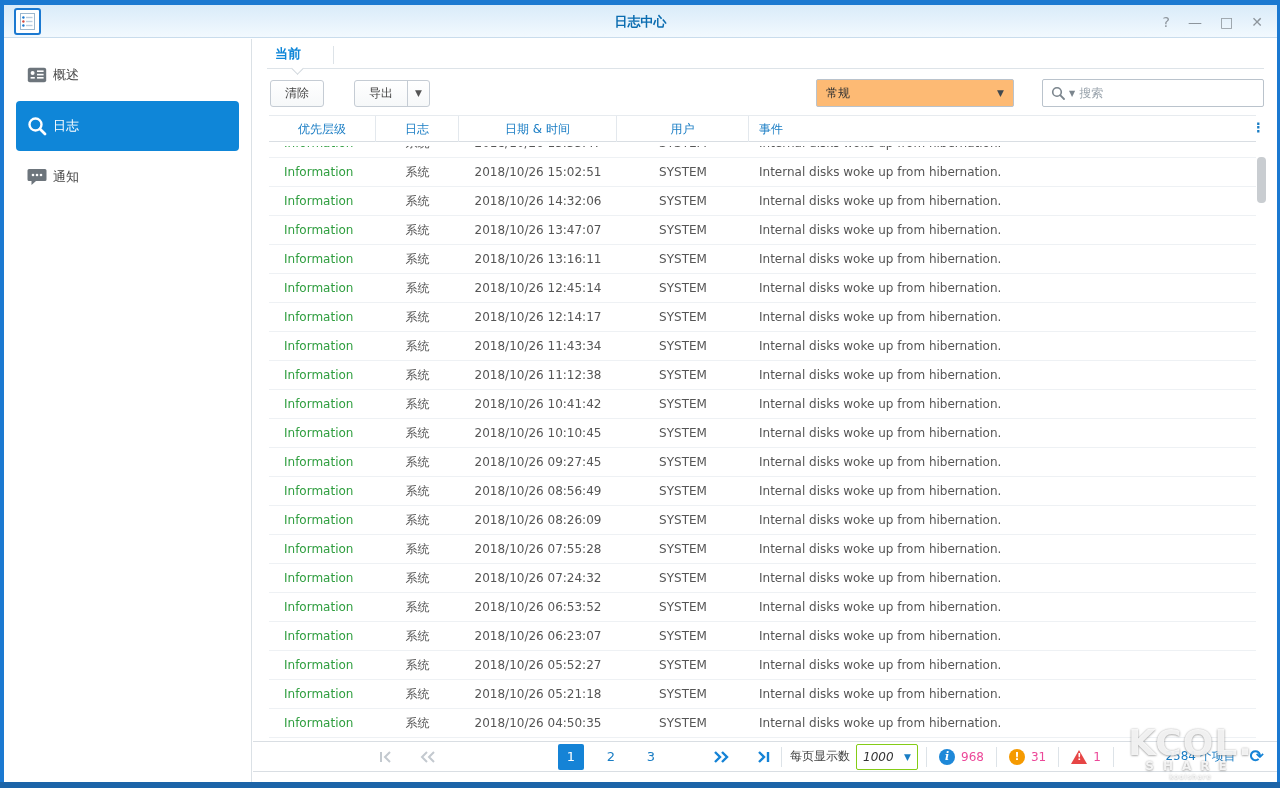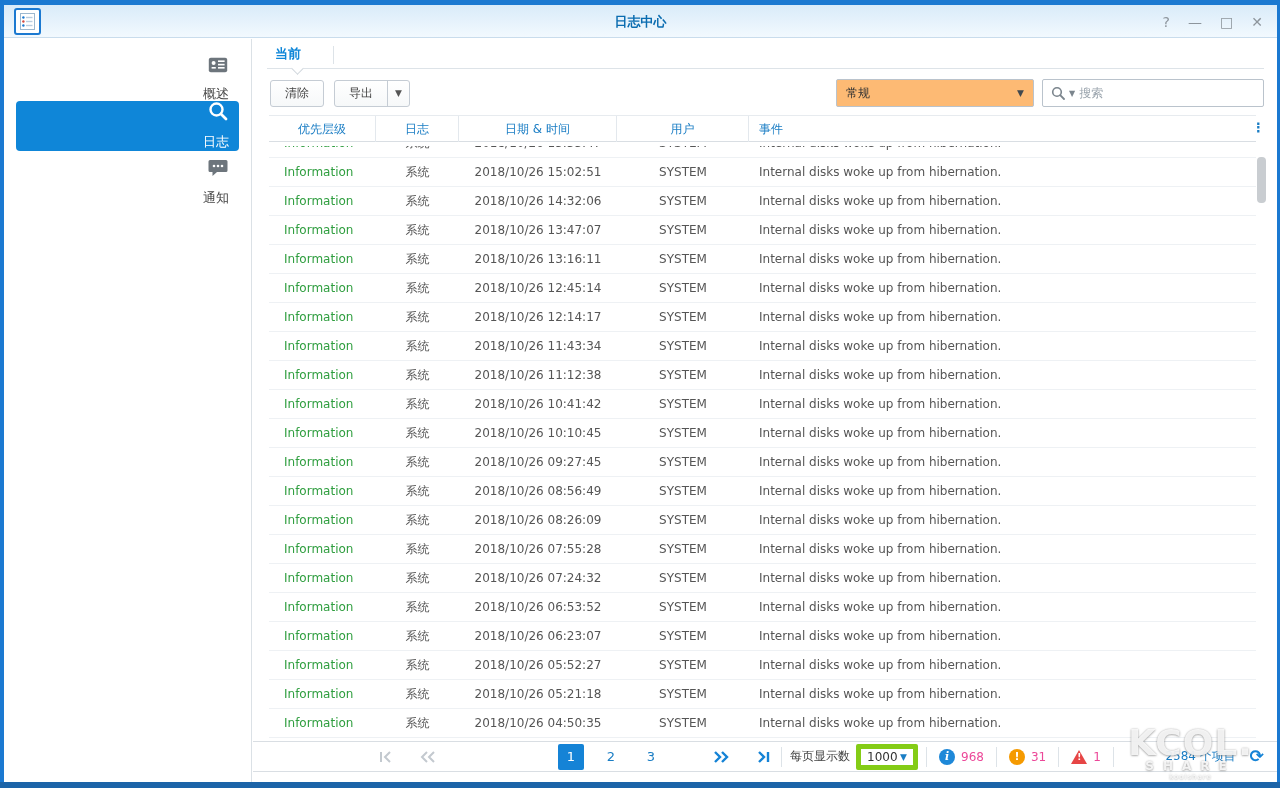--- a/index.html
+++ b/index.html
@@ -19,41 +19,41 @@
               border:2px solid #1b79d1; border-radius:3px; display:flex; align-items:center; justify-content:center; }
   .win-title { position:absolute; left:0; right:0; top:0; height:33px; line-height:33px; text-align:center;
                color:#0a6cb0; font-weight:bold; font-size:13px; }
   .win-controls { position:absolute; right:14px; top:0; height:33px; display:flex; align-items:center; gap:18px;
                   color:#8d959c; font-size:14px; }
   .win-controls span { cursor:pointer; line-height:1; }
 
   
   .sidebar { position:absolute; left:4px; top:39px; width:248px; height:743px; background:#fff;
              border-right:1px solid #dbe1e6; padding-top:14px; }
-  .side-item { display:flex; align-items:flex-end; gap:12px; height:36px; margin:4px 12px; padding:0 10px;
-               border-radius:4px; color:#444; font-size:13px; cursor:pointer;flex-direction:column; }
+  .side-item { display:flex; align-items:center; gap:5px; height:36px; margin:4px 12px; padding:0 10px;
+               border-radius:4px; color:#444; font-size:13px; cursor:pointer; }
   .side-item .s-icon { width:22px; display:flex; justify-content:center; color:#6d757c; }
   .side-item.active { background:#0f86d8; color:#fff; height:50px; margin:8px 12px; }
   .side-item.active .s-icon { color:#fff; }
 
   
   .content { position:absolute; left:253px; top:39px; width:1024px; height:743px; background:#fff; }
 
   
   .tabrow { position:absolute; left:0; top:0; width:100%; height:30px; }
   .tab { position:absolute; left:8px; top:3px; padding:0 14px; height:26px; line-height:24px;
          color:#0e86d8; font-weight:bold; font-size:13px; cursor:pointer; }
   .tab-sep { position:absolute; left:80px; top:7px; width:1px; height:18px; background:#dde3e8; }
   .tab-underline { position:absolute; left:14px; right:13px; top:29px; height:1px; background:#dde3e8; }
   .tab-caret { position:absolute; left:40px; top:25px; width:9px; height:9px; background:#fff;
                border-right:1px solid #cfd6dc; border-bottom:1px solid #cfd6dc; transform:rotate(45deg); }
 
   
   .toolbar { position:absolute; left:0; top:40px; width:100%; height:28px; display:flex; align-items:center;
-             padding:0 13px 0 17px; }
+             padding:0 13px 0 17px;gap:20px; }
   .btn { height:27px; background:linear-gradient(#ffffff,#f6f8f9); border:1px solid #c5ccd4; border-radius:3px;
          color:#444; font-size:12px; padding:0 14px; cursor:pointer; }
   .btn-clear { margin-right:10px; }
   .split { display:flex; height:27px; border:1px solid #c5ccd4; border-radius:3px; overflow:hidden;
            background:linear-gradient(#ffffff,#f6f8f9); }
   .split .main { padding:0 14px; line-height:25px; color:#444; cursor:pointer; }
   .split .arrow { width:22px; border-left:1px solid #c5ccd4; display:flex; align-items:center; justify-content:center;
                   color:#555; font-size:9px; cursor:pointer; }
   .tb-spacer { flex:1; }
   .filter-select { width:198px; height:28px; border:1px solid #bac3cc; border-radius:2px; background:#fdba74;
@@ -94,22 +94,22 @@
              border-bottom:1px solid #d9dee3; display:flex; align-items:center; padding:0 13px 0 0; background:#fff; }
   .nav-ic { width:20px; height:20px; display:flex; align-items:center; justify-content:center; cursor:pointer; }
   .nav-ic svg { display:block; }
   .nav-disabled { color:#c3c9cf; cursor:default; }
   .nav-active { color:#1583d6; }
   .pg-num { width:26px; height:26px; line-height:26px; text-align:center; color:#1a7dc4; font-size:13px;
             border-radius:2px; cursor:pointer; margin:0 7px; }
   .pg-num.current { background:#1583d6; color:#fff; }
   .pb-sep { width:1px; height:20px; background:#dde3e8; margin:0 8px; }
   .pb-label { color:#444; }
-  .page-size { width:62px; height:26px; border:5px solid #84cc16; border-radius:2px; background:#fff;
-               display:flex; align-items:center; padding:0 6px; margin-left:6px; color:#333; cursor:pointer; }
+  .page-size { width:62px; height:26px; border:1px solid #84cc16; border-radius:2px; background:#fff;
+               display:flex; align-items:center; padding:0 6px; margin-left:6px; color:#333; cursor:pointer;font-style:italic; }
   .page-size .ps-val { flex:1; }
   .page-size .ps-arrow { color:#1a7dc4; font-size:9px; }
   .cnt { display:flex; align-items:center; gap:6px; padding:0 4px; }
   .cnt .num { color:#ec4899; }
   .ic-info { width:16px; height:16px; border-radius:50%; background:#1e88d8; color:#fff; font-size:11px;
              font-style:italic; font-weight:bold; text-align:center; line-height:16px; font-family:"DejaVu Serif",serif; }
   .ic-warn { width:16px; height:16px; border-radius:50%; background:#f59a00; color:#fff; font-size:11px;
              font-weight:bold; text-align:center; line-height:16px; }
   .ic-err { width:0; height:0; border-left:8px solid transparent; border-right:8px solid transparent;
             border-bottom:14px solid #e64545; position:relative; }

